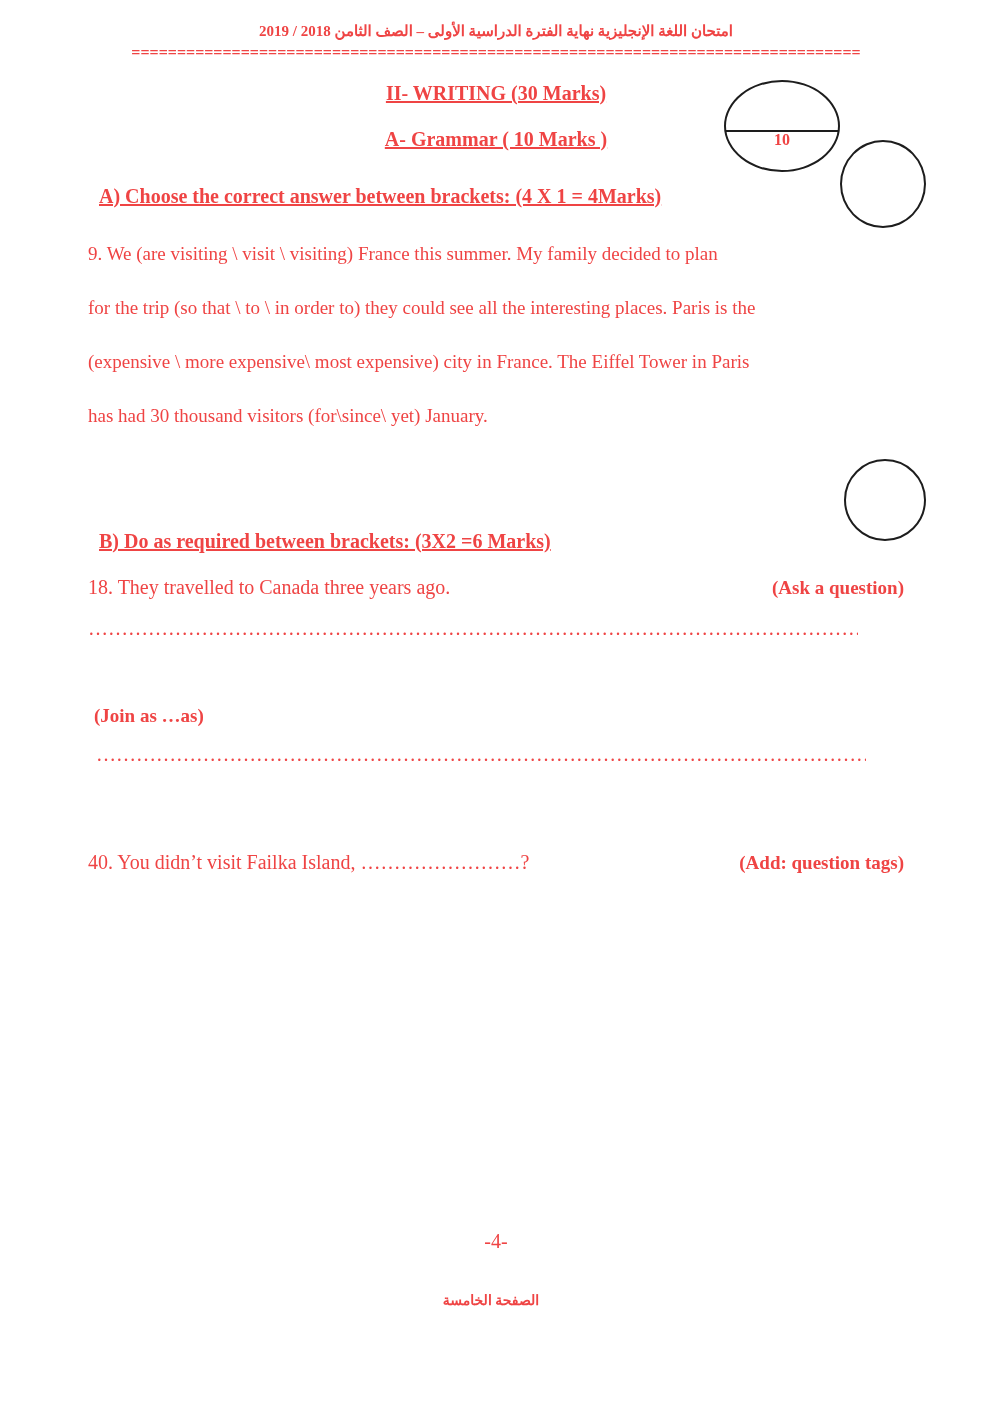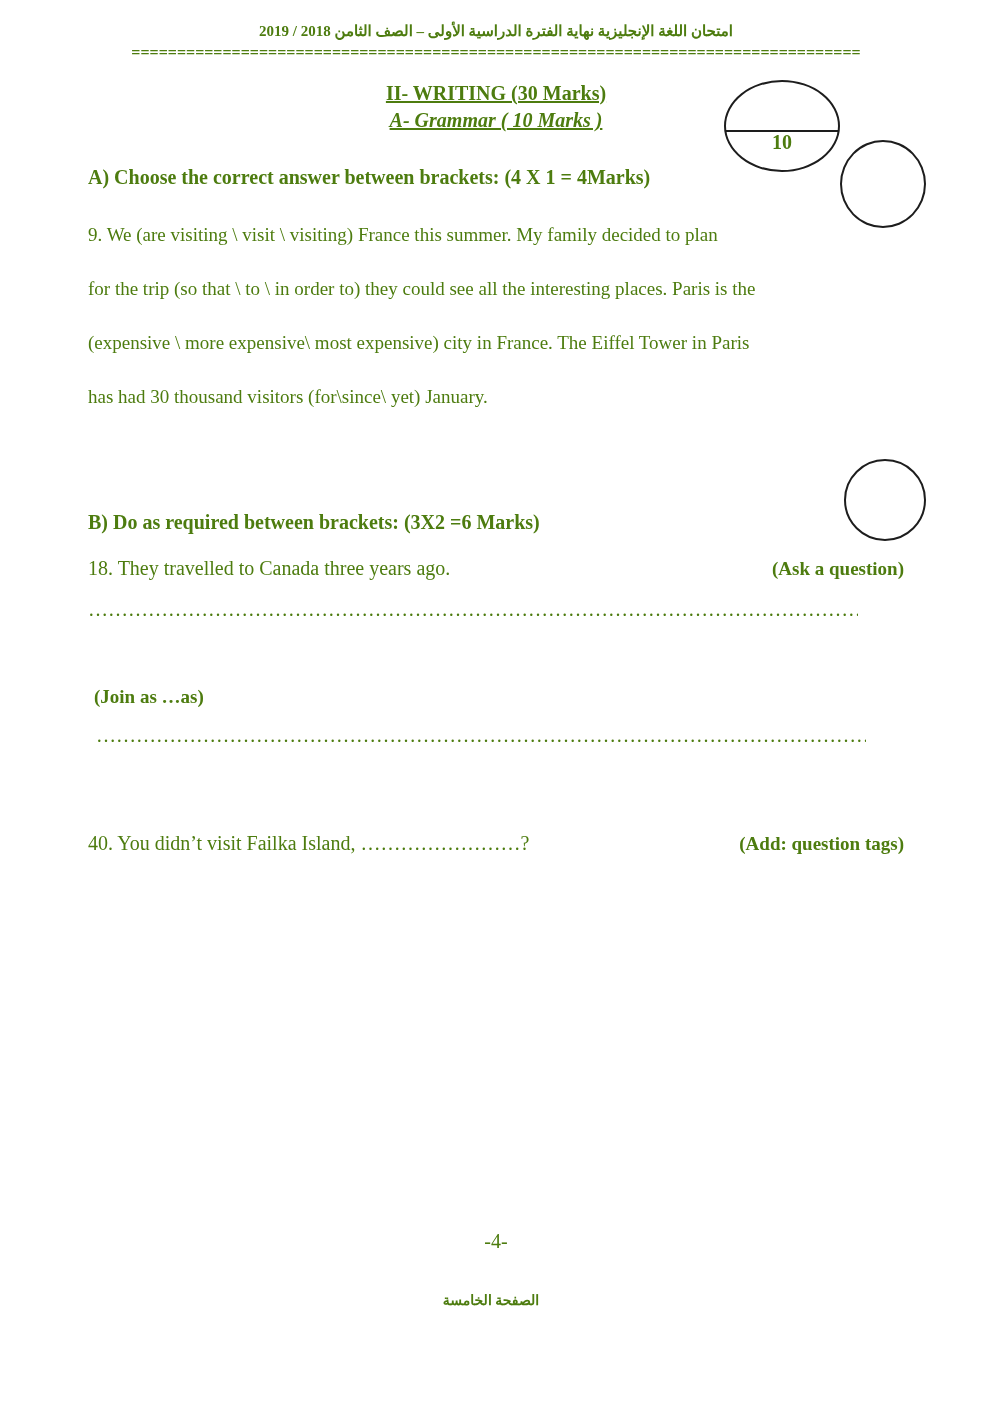--- a/index.html
+++ b/index.html
@@ -1,21 +1,21 @@
 <!DOCTYPE html>
 <html><head>
 <meta charset="utf-8">
 <style>
   html, body { margin: 0; padding: 0; background: #ffffff; }
   .page {
     position: relative;
     width: 992px;
     height: 1403px;
     background: #ffffff;
-    color: #4d7c0f;
+    color: #ef4444;
     font-family: "Liberation Serif", serif;
     overflow: hidden;
   }
   .content { padding: 0 88px; }
 
   .header-ar {
     padding-top: 20px;
     text-align: center;
     direction: rtl;
     font-weight: bold;
@@ -30,27 +30,29 @@
     white-space: nowrap;
     overflow: hidden;
   }
   .title-block { text-align: center; margin-top: 16px; }
   .title, .subtitle {
     font-weight: bold;
     font-size: 20px;
     line-height: 27px;
     text-decoration: underline;
   }
-  .subtitle { margin-top: 0; font-style: italic; }
+  .subtitle { margin-top: 19px; }
 
   .section-heading {
     font-weight: bold;
     font-size: 20px;
     line-height: 26px;
+    text-decoration: underline;
     white-space: nowrap;
+    margin-left: 11px;
   }
   .section-a-heading { margin-top: 30px; }
   .section-b-heading { margin-top: 85px; }
 
   .q17 { margin-top: 18px; }
   .q17-line {
     font-size: 19px;
     line-height: 54px;
     white-space: nowrap;
   }
@@ -87,21 +89,21 @@
   .marks-line {
     position: absolute;
     left: 0; right: 0; top: 54%;
     border-top: 2px solid #1d1d1d;
   }
   .marks-value {
     position: absolute;
     top: 56%; left: 0; right: 0;
     text-align: center;
     font-weight: bold;
-    font-size: 20px;
+    font-size: 16px;
   }
   .circle-right-top { left: 840px; top: 140px; width: 82px; height: 84px; }
   .circle-right-mid { left: 844px; top: 459px; width: 78px; height: 78px; }
 
   .footer-page-number {
     position: absolute;
     top: 1230px; left: 0; right: 0;
     text-align: center;
     font-size: 20px;
   }

